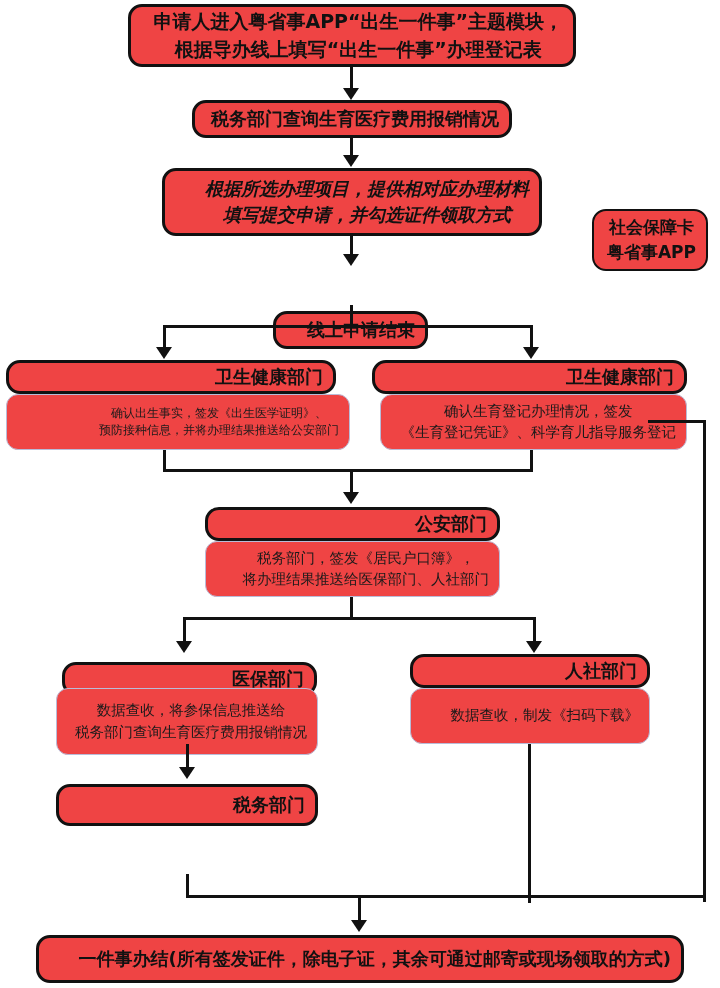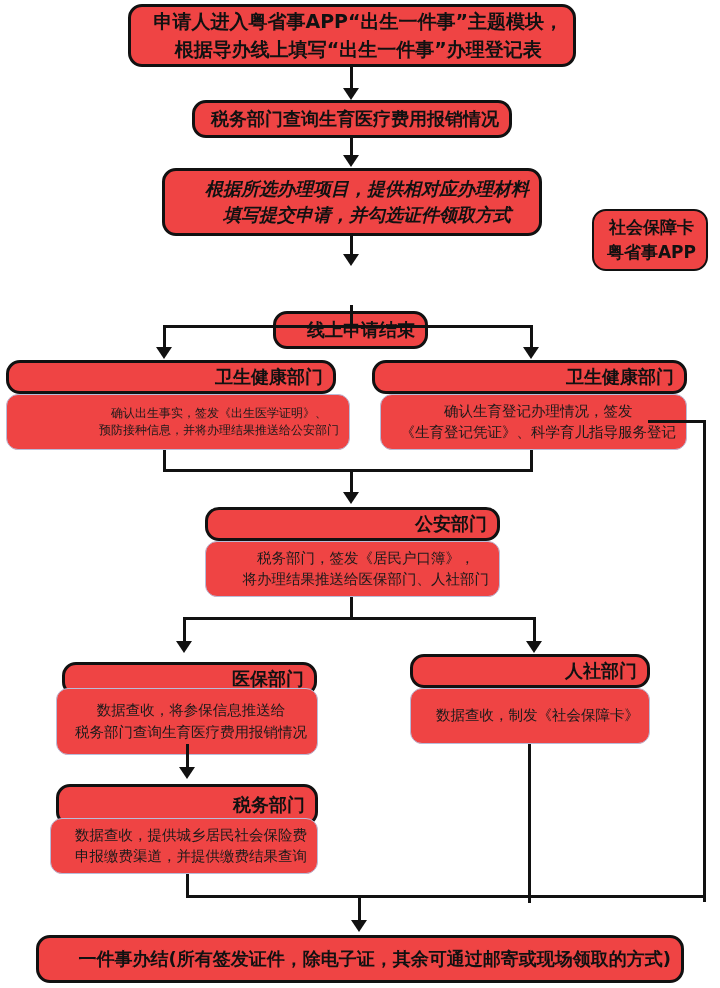--- a/index.html
+++ b/index.html
@@ -113,29 +113,25 @@
   </div>
   <div class="node body" style="left:56px;top:688px;width:262px;height:67px;font-size:14.5px;">
     <span class="txt">数据查收，将参保信息推送给
 税务部门查询生育医疗费用报销情况</span>
   </div>
 
   <div class="node hdr" style="left:410px;top:654px;width:240px;height:34px;font-size:18px;">
     <span class="txt">人社部门</span>
   </div>
   <div class="node body" style="left:410px;top:688px;width:240px;height:56px;font-size:14.5px;">
-    <span class="txt">数据查收，制发《社会保障卡》</span>
+    <span class="txt">数据查收，制发《扫码下载》</span>
   </div>
 
   <div class="node hdr" style="left:56px;top:784px;width:262px;height:42px;font-size:18px;">
     <span class="txt">税务部门</span>
-  </div>
-  <div class="node body" style="left:50px;top:818px;width:268px;height:56px;font-size:14.5px;">
-    <span class="txt">数据查收，提供城乡居民社会保险费
-申报缴费渠道，并提供缴费结果查询</span>
   </div>
 
   <div class="node hdr" style="left:36px;top:935px;width:648px;height:48px;font-size:18px;">
     <span class="txt">一件事办结(所有签发证件，除电子证，其余可通过邮寄或现场领取的方式)</span>
   </div>
 
   <div class="ln vl" style="left:350px;top:67px;height:22px;"></div>
   <div class="arrow" style="left:343px;top:88px;"></div>
 
   <div class="ln vl" style="left:350px;top:138px;height:18px;"></div>

